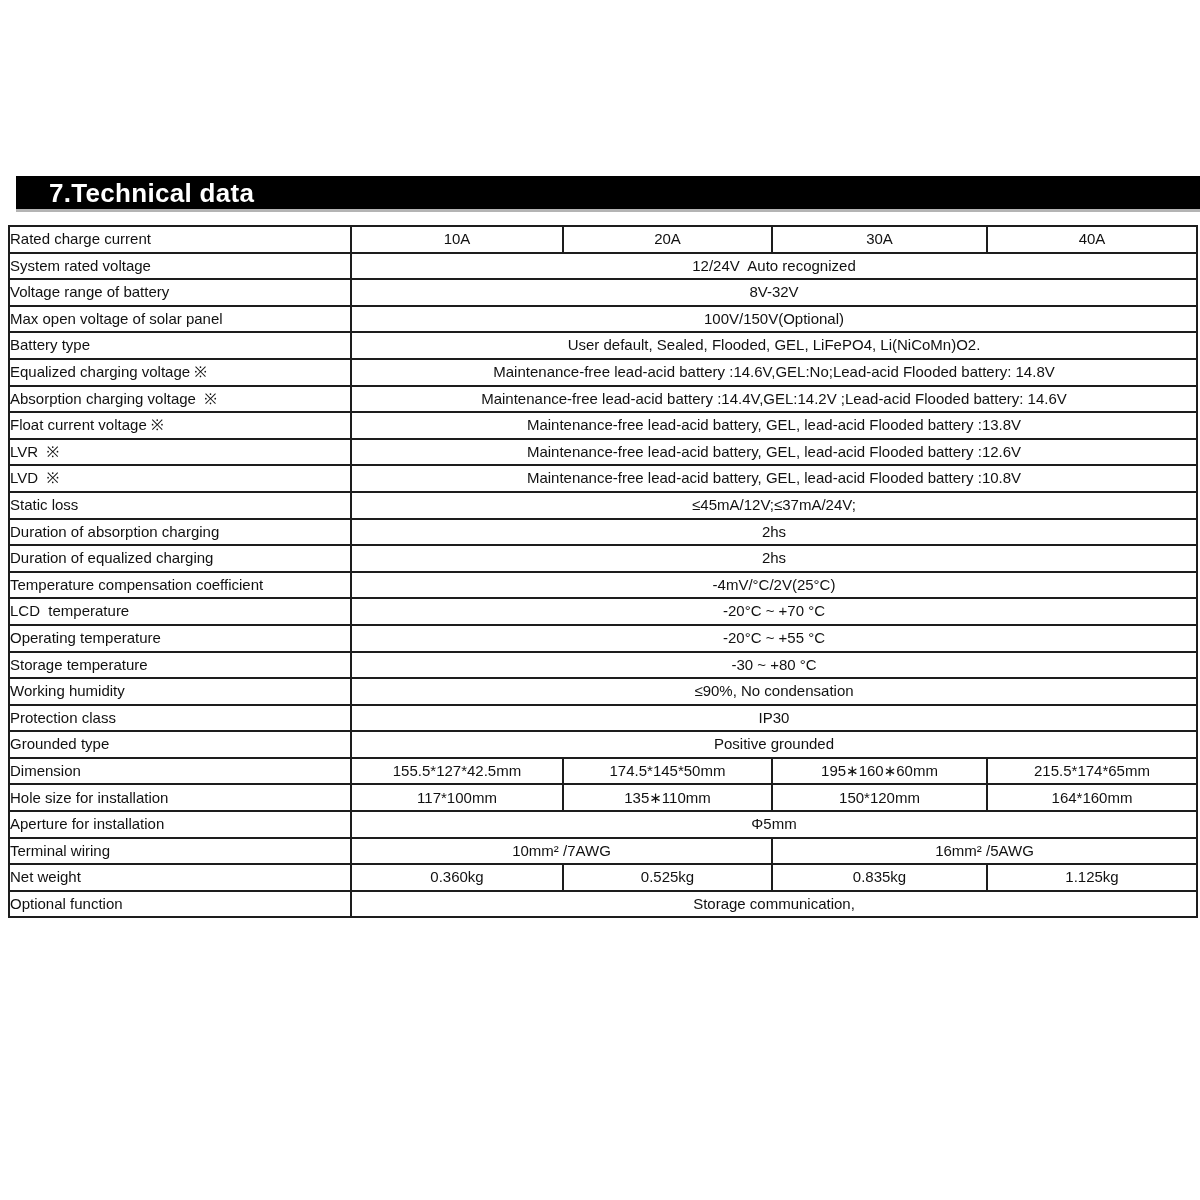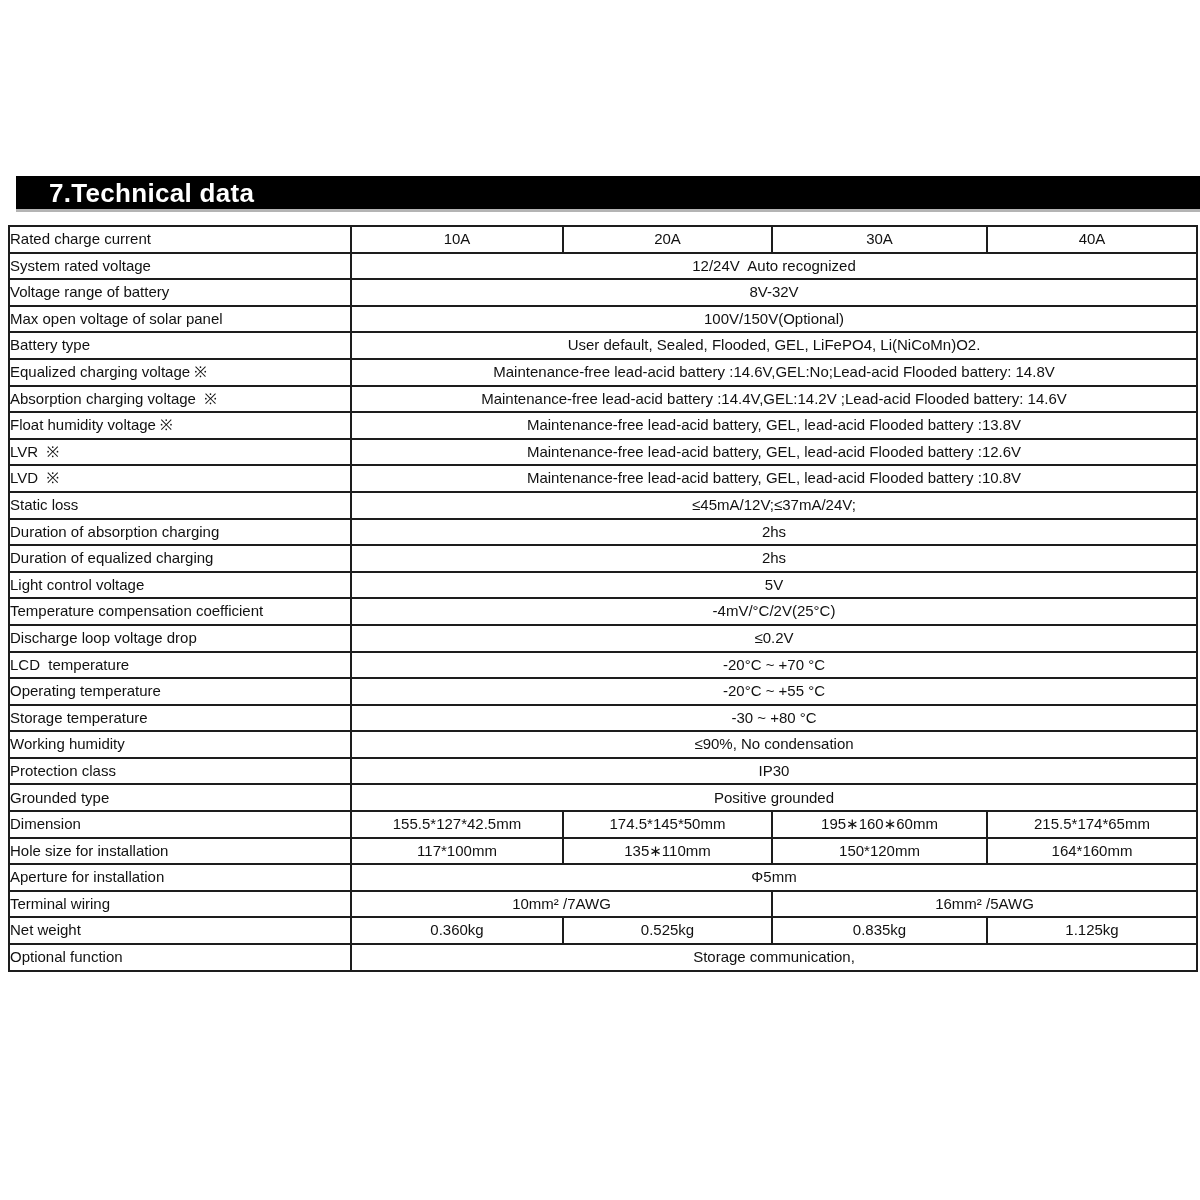--- a/index.html
+++ b/index.html
@@ -70,21 +70,21 @@
     </tr>
     <tr>
       <td class="lbl">Equalized charging voltage ※</td>
       <td class="val" colspan="4">Maintenance-free lead-acid battery :14.6V,GEL:No;Lead-acid Flooded battery: 14.8V</td>
     </tr>
     <tr>
       <td class="lbl">Absorption charging voltage  ※</td>
       <td class="val" colspan="4">Maintenance-free lead-acid battery :14.4V,GEL:14.2V ;Lead-acid Flooded battery: 14.6V</td>
     </tr>
     <tr>
-      <td class="lbl">Float humidity voltage ※</td>
+      <td class="lbl">Float current voltage ※</td>
       <td class="val" colspan="4">Maintenance-free lead-acid battery, GEL, lead-acid Flooded battery :13.8V</td>
     </tr>
     <tr>
       <td class="lbl">LVR  ※</td>
       <td class="val" colspan="4">Maintenance-free lead-acid battery, GEL, lead-acid Flooded battery :12.6V</td>
     </tr>
     <tr>
       <td class="lbl">LVD  ※</td>
       <td class="val" colspan="4">Maintenance-free lead-acid battery, GEL, lead-acid Flooded battery :10.8V</td>
     </tr>
@@ -94,30 +94,22 @@
     </tr>
     <tr>
       <td class="lbl">Duration of absorption charging</td>
       <td class="val" colspan="4">2hs</td>
     </tr>
     <tr>
       <td class="lbl">Duration of equalized charging</td>
       <td class="val" colspan="4">2hs</td>
     </tr>
     <tr>
-      <td class="lbl">Light control voltage</td>
-      <td class="val" colspan="4">5V</td>
-    </tr>
-    <tr>
       <td class="lbl">Temperature compensation coefficient</td>
       <td class="val" colspan="4">-4mV/°C/2V(25°C)</td>
-    </tr>
-    <tr>
-      <td class="lbl">Discharge loop voltage drop</td>
-      <td class="val" colspan="4">≤0.2V</td>
     </tr>
     <tr>
       <td class="lbl">LCD  temperature</td>
       <td class="val" colspan="4">-20°C ~ +70 °C</td>
     </tr>
     <tr>
       <td class="lbl">Operating temperature</td>
       <td class="val" colspan="4">-20°C ~ +55 °C</td>
     </tr>
     <tr>

